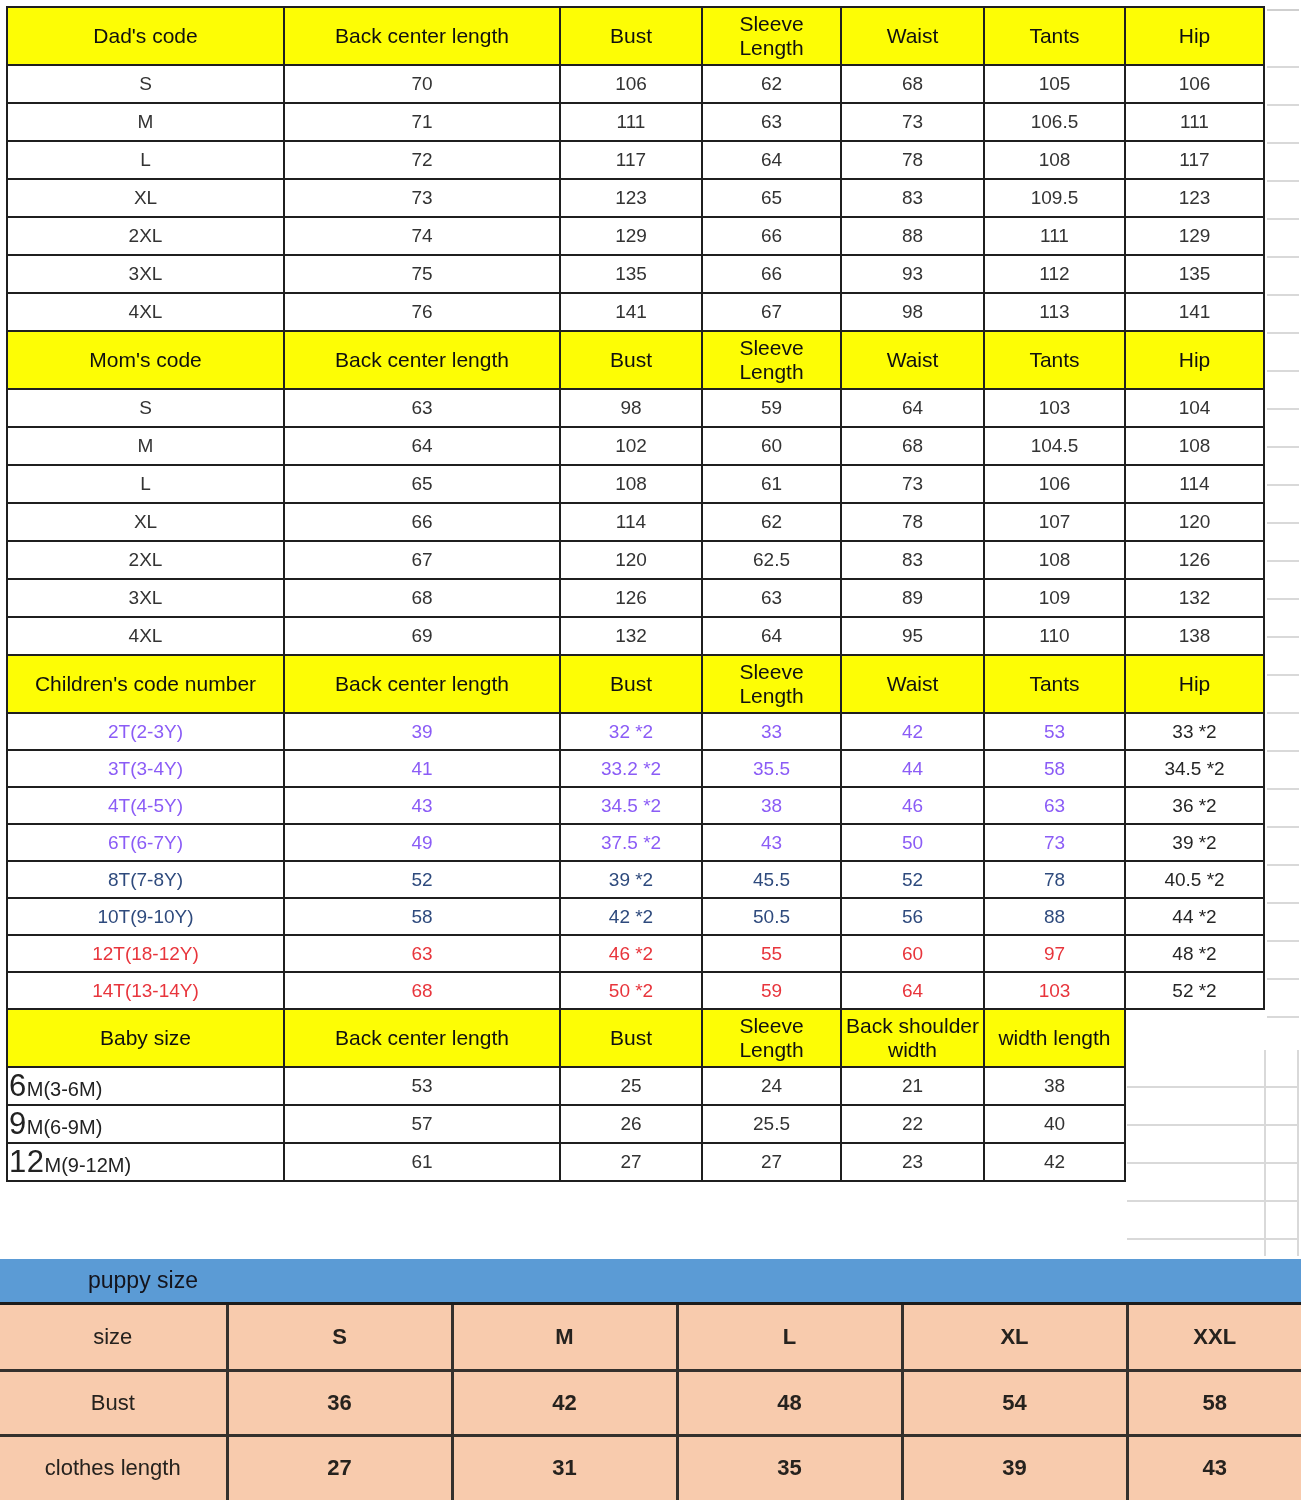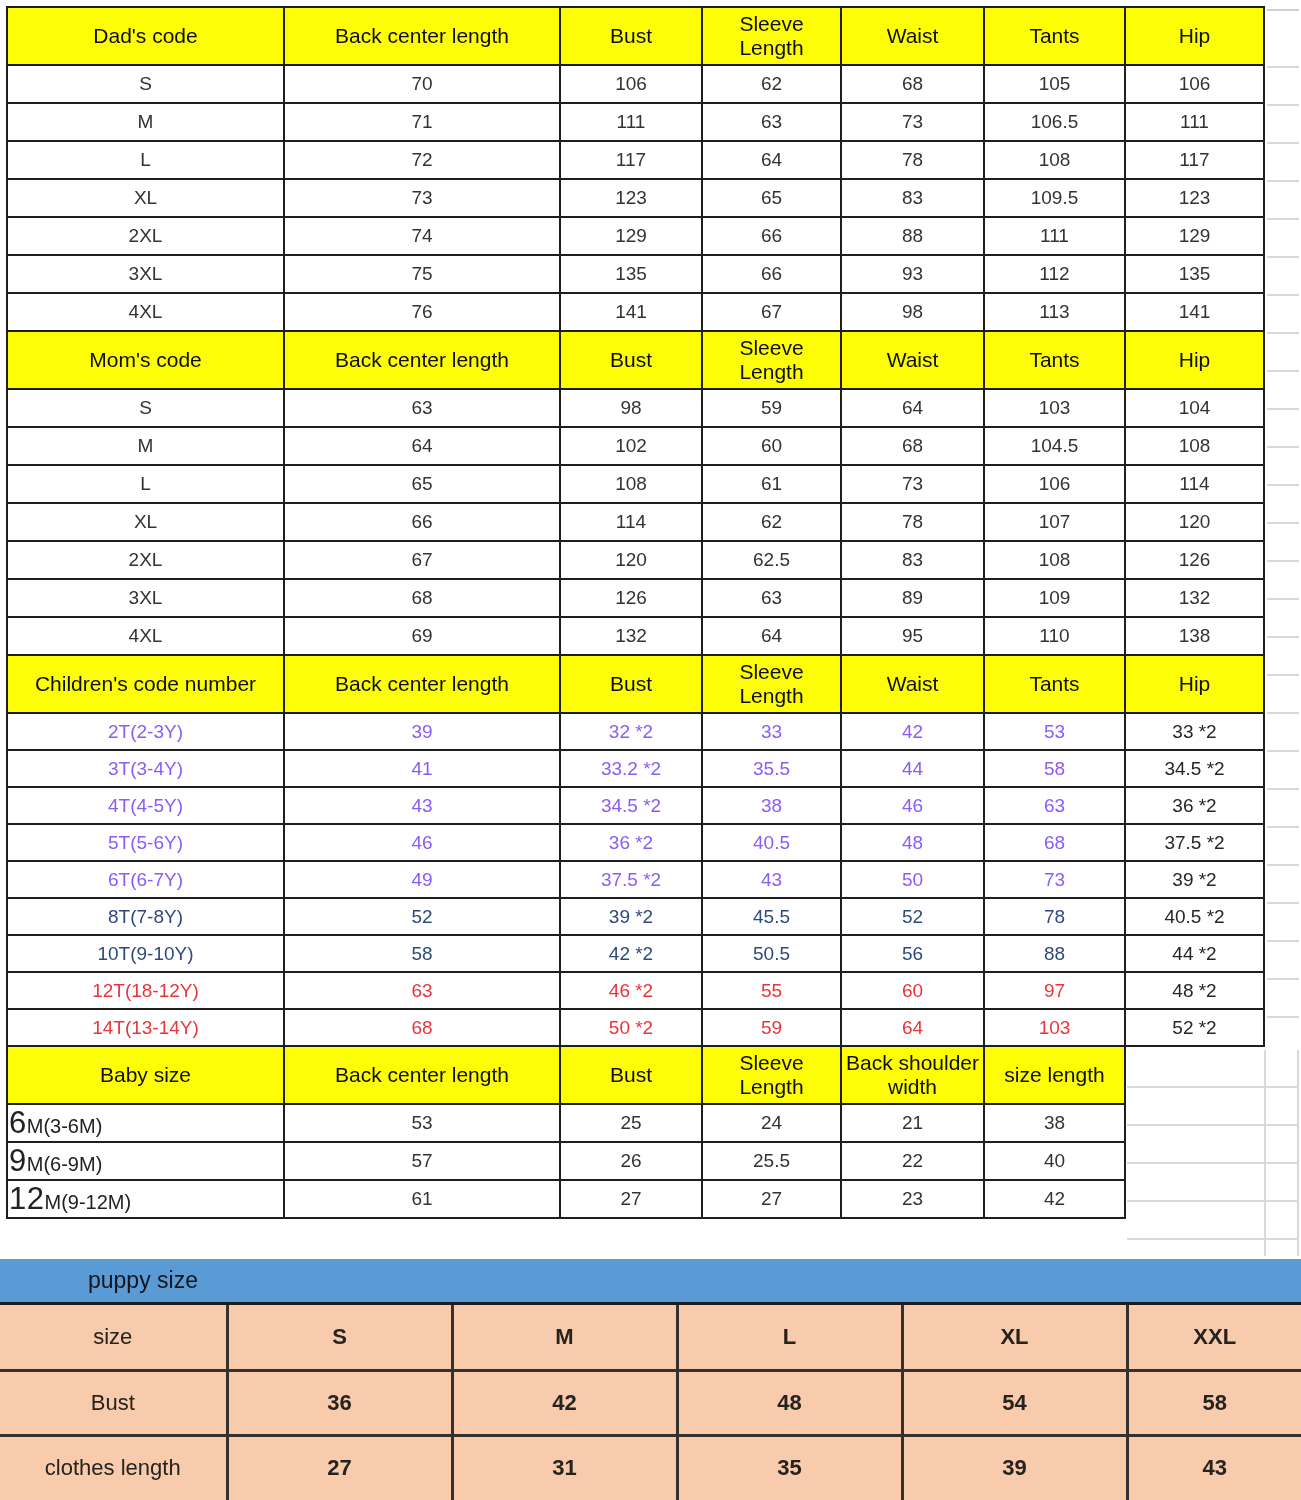--- a/index.html
+++ b/index.html
@@ -276,29 +276,20 @@
           <tr>
             <td class="c0 c-blue">4T(4-5Y)</td>
             <td class="c-blue">43</td>
             <td class="c-blue">34.5 *2</td>
             <td class="c-blue">38</td>
             <td class="c-blue">46</td>
             <td class="c-blue">63</td>
             <td class="c-dark">36 *2</td>
           </tr>
           <tr>
-            <td class="c0 c-blue">5T(5-6Y)</td>
-            <td class="c-blue">46</td>
-            <td class="c-blue">36 *2</td>
-            <td class="c-blue">40.5</td>
-            <td class="c-blue">48</td>
-            <td class="c-blue">68</td>
-            <td class="c-dark">37.5 *2</td>
-          </tr>
-          <tr>
             <td class="c0 c-blue">6T(6-7Y)</td>
             <td class="c-blue">49</td>
             <td class="c-blue">37.5 *2</td>
             <td class="c-blue">43</td>
             <td class="c-blue">50</td>
             <td class="c-blue">73</td>
             <td class="c-dark">39 *2</td>
           </tr>
           <tr>
             <td class="c0 c-navy">8T(7-8Y)</td>
@@ -348,21 +339,21 @@
           <col style="width:143px">
           <col style="width:141px">
       </colgroup>
       <thead>
         <tr>
           <th>Baby size</th>
           <th>Back center length</th>
           <th>Bust</th>
           <th>Sleeve Length</th>
           <th>Back shoulder width</th>
-          <th>size length</th>
+          <th>width length</th>
         </tr>
       </thead>
       <tbody>
           <tr>
             <td class="c0"><span class="big">6</span>M(3-6M)</td>
             <td>53</td>
             <td>25</td>
             <td>24</td>
             <td>21</td>
             <td>38</td>

